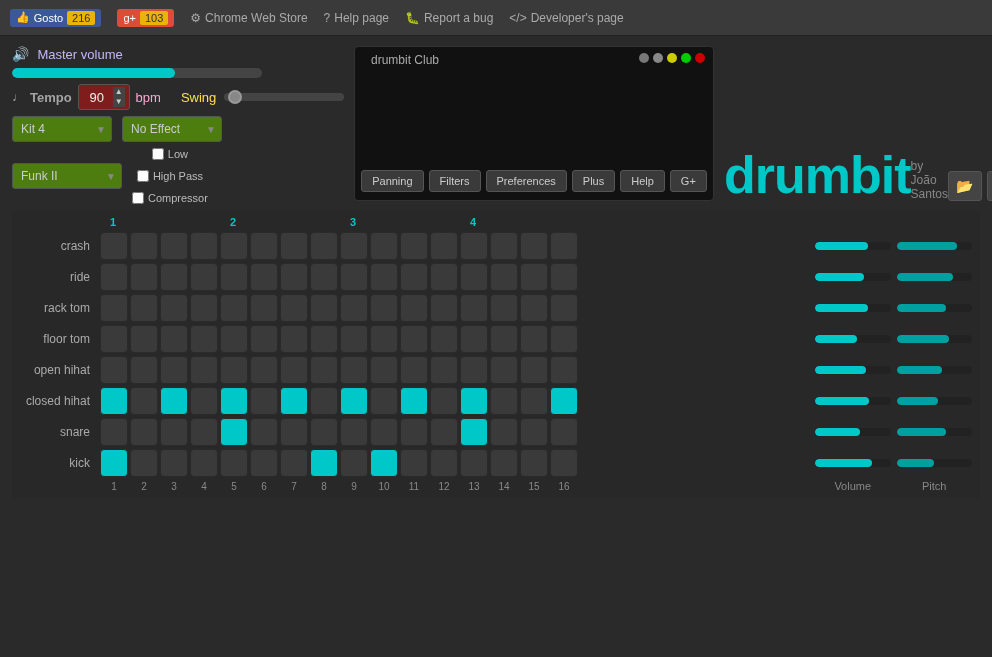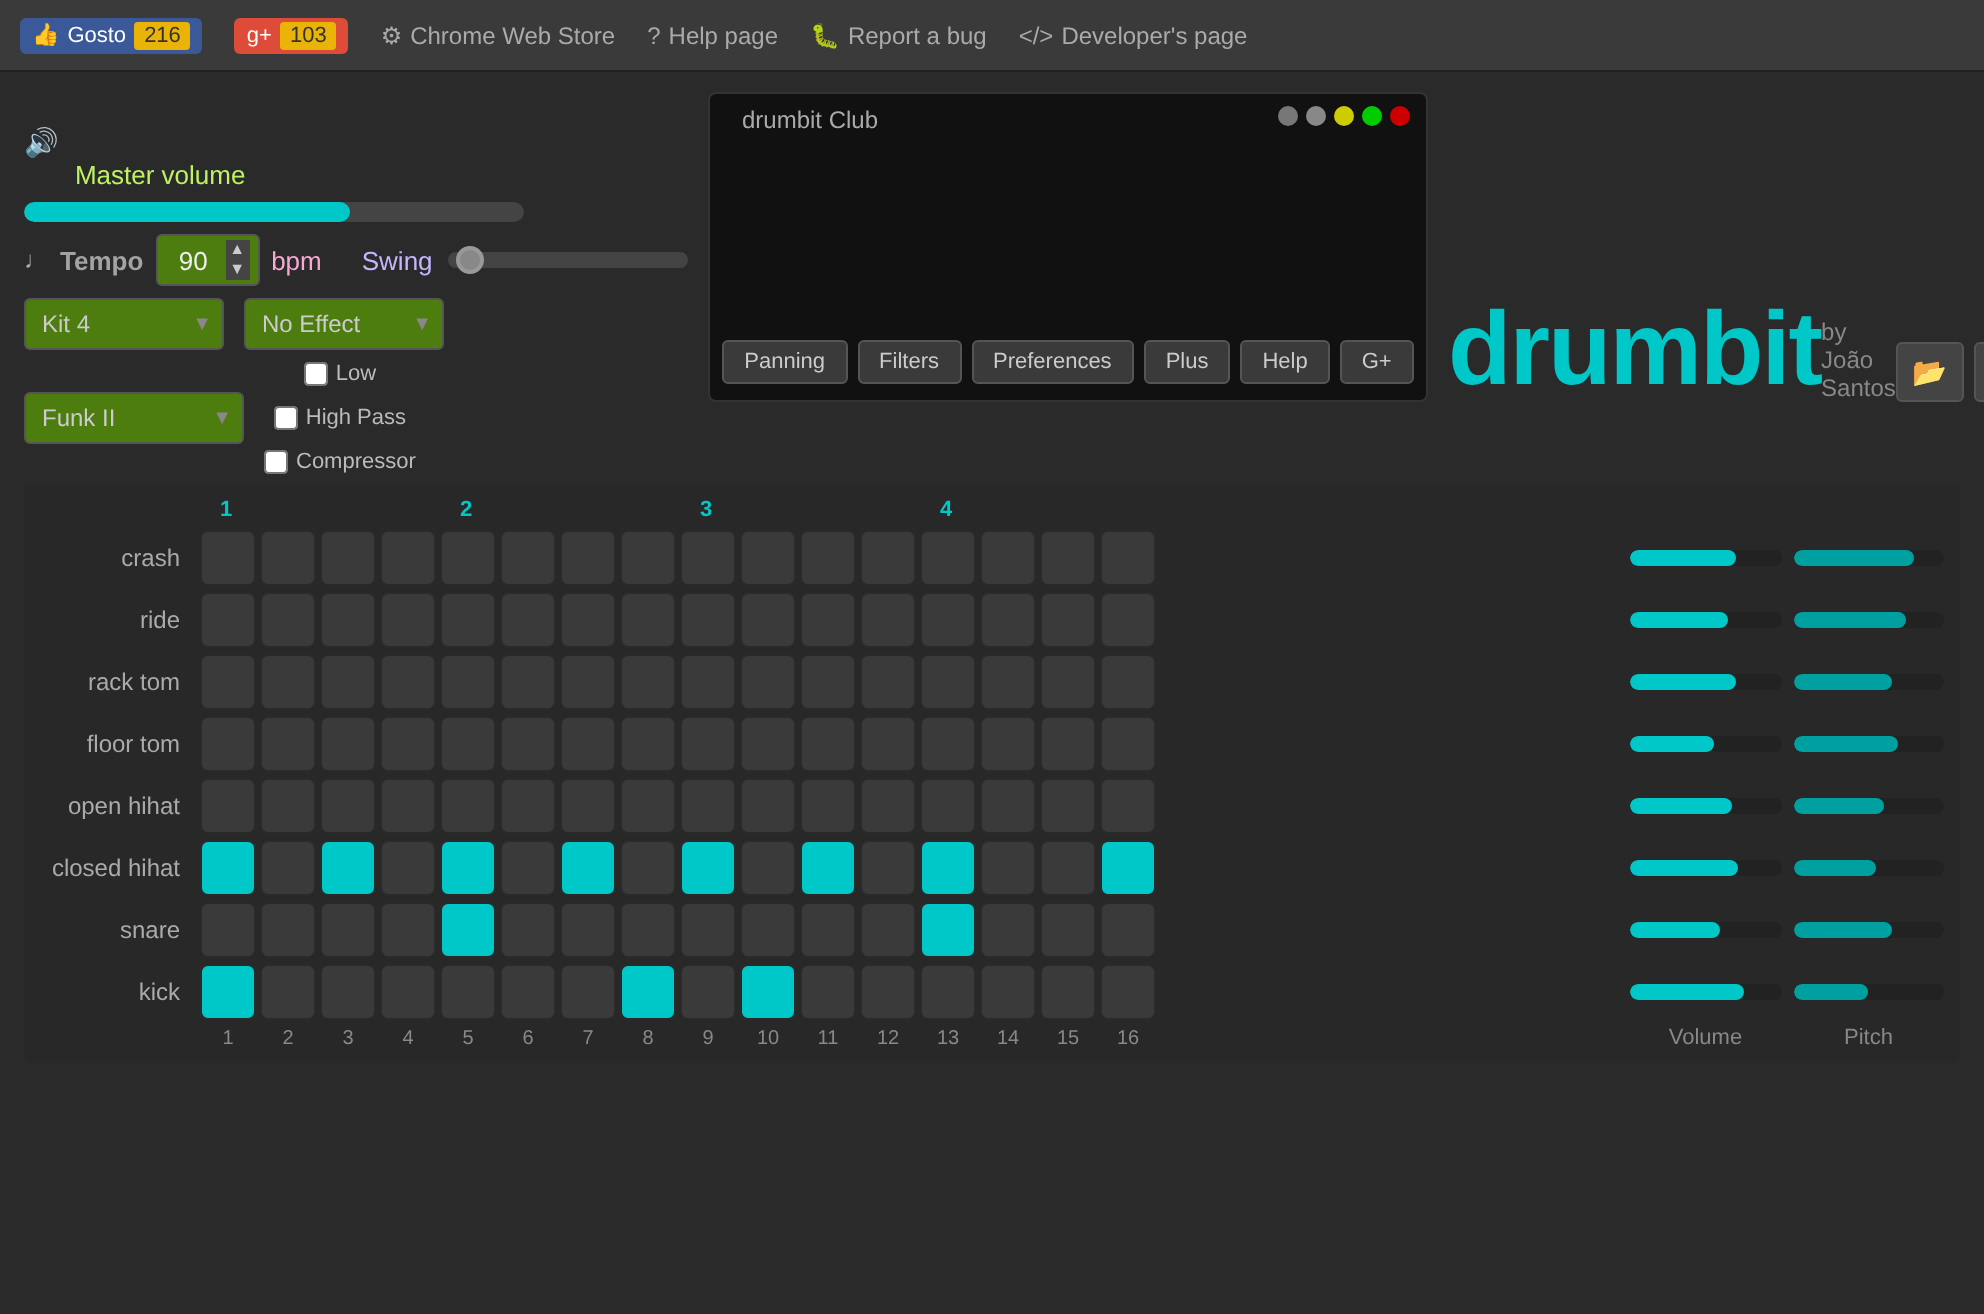--- a/index.html
+++ b/index.html
@@ -82,21 +82,21 @@
       min-width: 330px;
     }
 
     
     #master-volume-row {
       display: flex;
       align-items: center;
       gap: 8px;
     }
     .vol-icon { color: #aaa; font-size: 14px; }
-    .section-label { color: #bef264; font-size: 13px; margin-top: 34px; }
+    .section-label { color: #c4b5fd; font-size: 13px; }
     #master-volume-slider {
       width: 250px;
       height: 10px;
       background: #444;
       border-radius: 5px;
       position: relative;
       overflow: hidden;
     }
     #master-volume-fill {
       position: absolute;
@@ -114,21 +114,21 @@
     }
     .tempo-section {
       display: flex;
       align-items: center;
       gap: 6px;
     }
     .tempo-label { color: #a3a3a3; font-size: 13px; font-weight: bold; }
     .bpm-input-wrap {
       display: flex;
       align-items: center;
-      background: #4d7c0f;
+      background: #7f1d1d;
       border: 1px solid #555;
       border-radius: 3px;
       padding: 2px 4px;
     }
     .bpm-value {
       color: #eee;
       font-size: 13px;
       width: 28px;
       text-align: center;
     }
@@ -146,21 +146,21 @@
       line-height: 1;
       padding: 1px 2px;
       display: block;
     }
     .bpm-label { color: #f9a8d4; font-size: 13px; }
     .swing-section {
       display: flex;
       align-items: center;
       gap: 8px;
     }
-    .swing-label { color: #c4b5fd; font-size: 13px; }
+    .swing-label { color: #fde047; font-size: 13px; }
     #swing-slider {
       width: 120px;
       height: 8px;
       background: #444;
       border-radius: 4px;
       position: relative;
       overflow: visible;
     }
     .swing-thumb {
       position: absolute;

